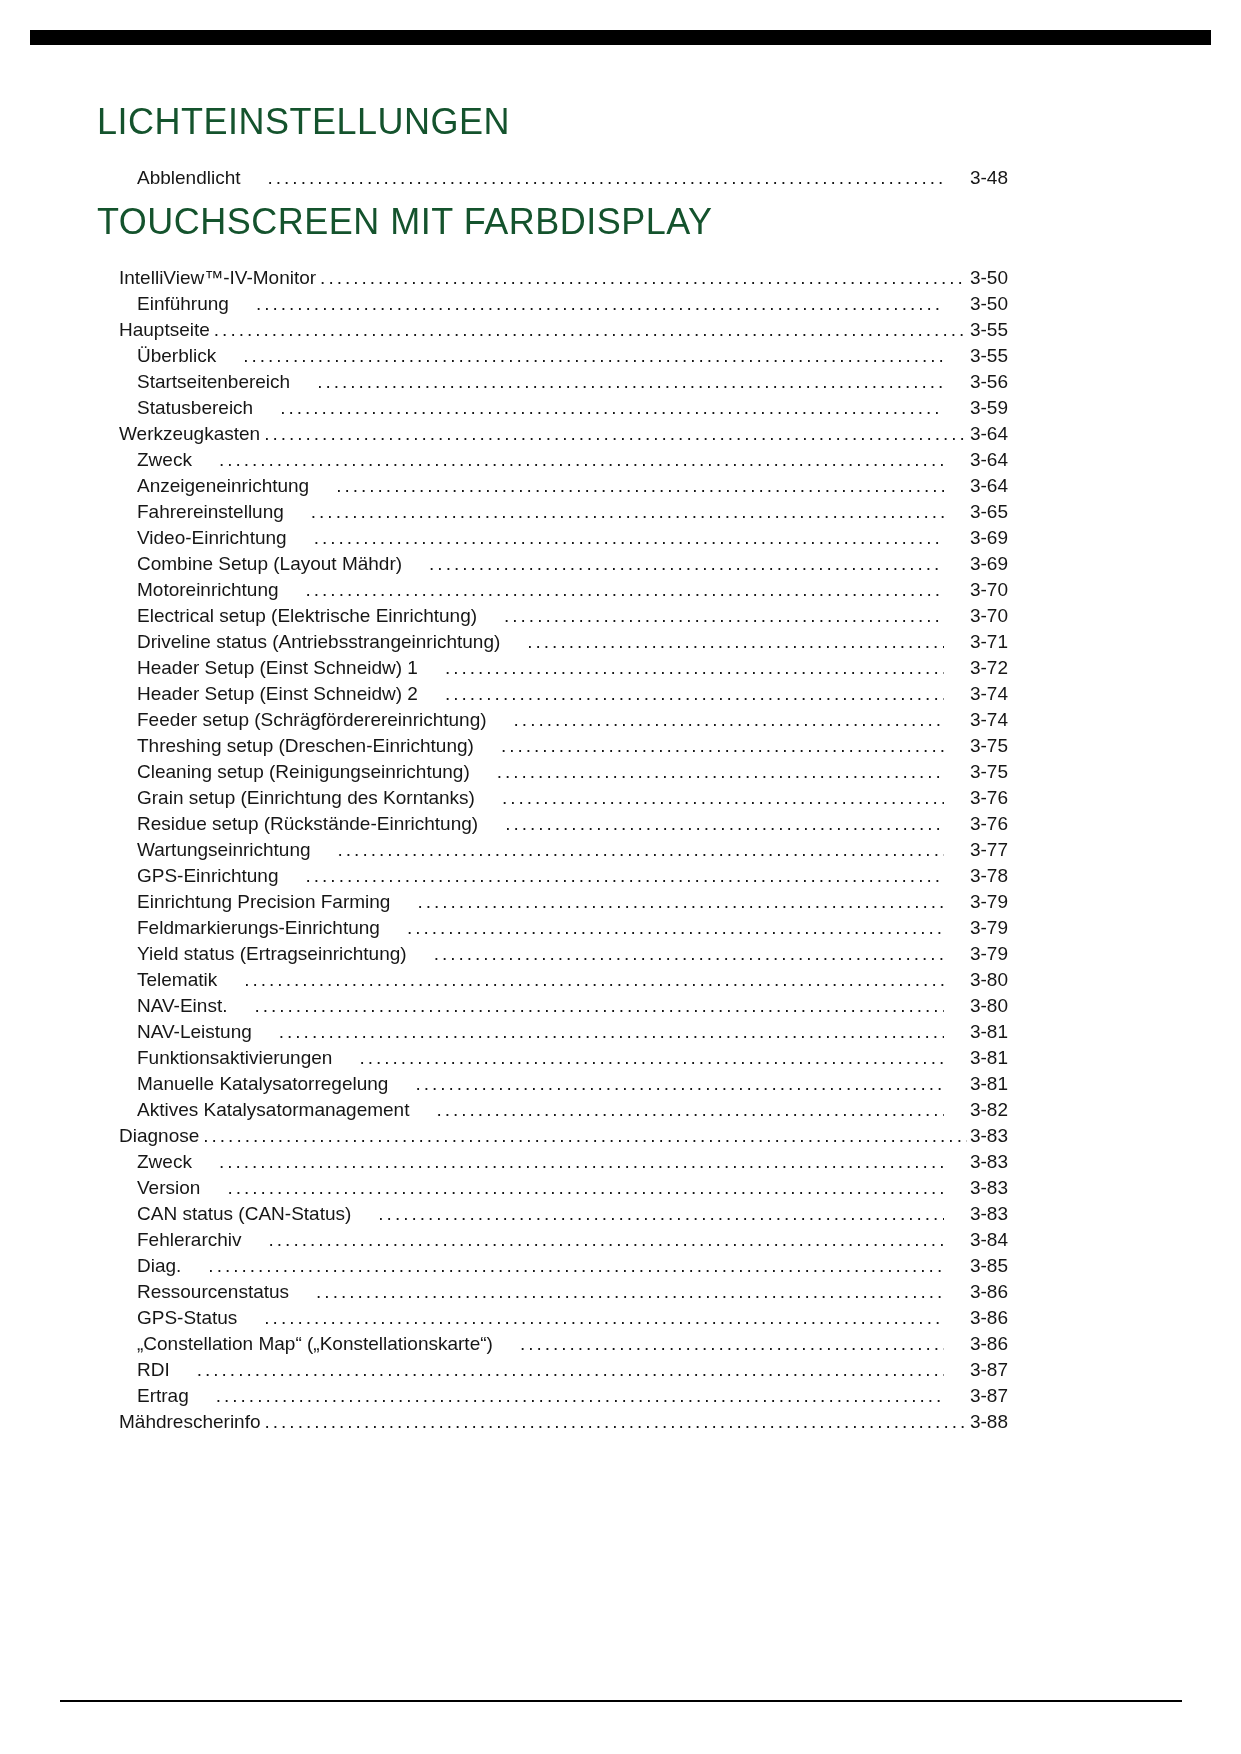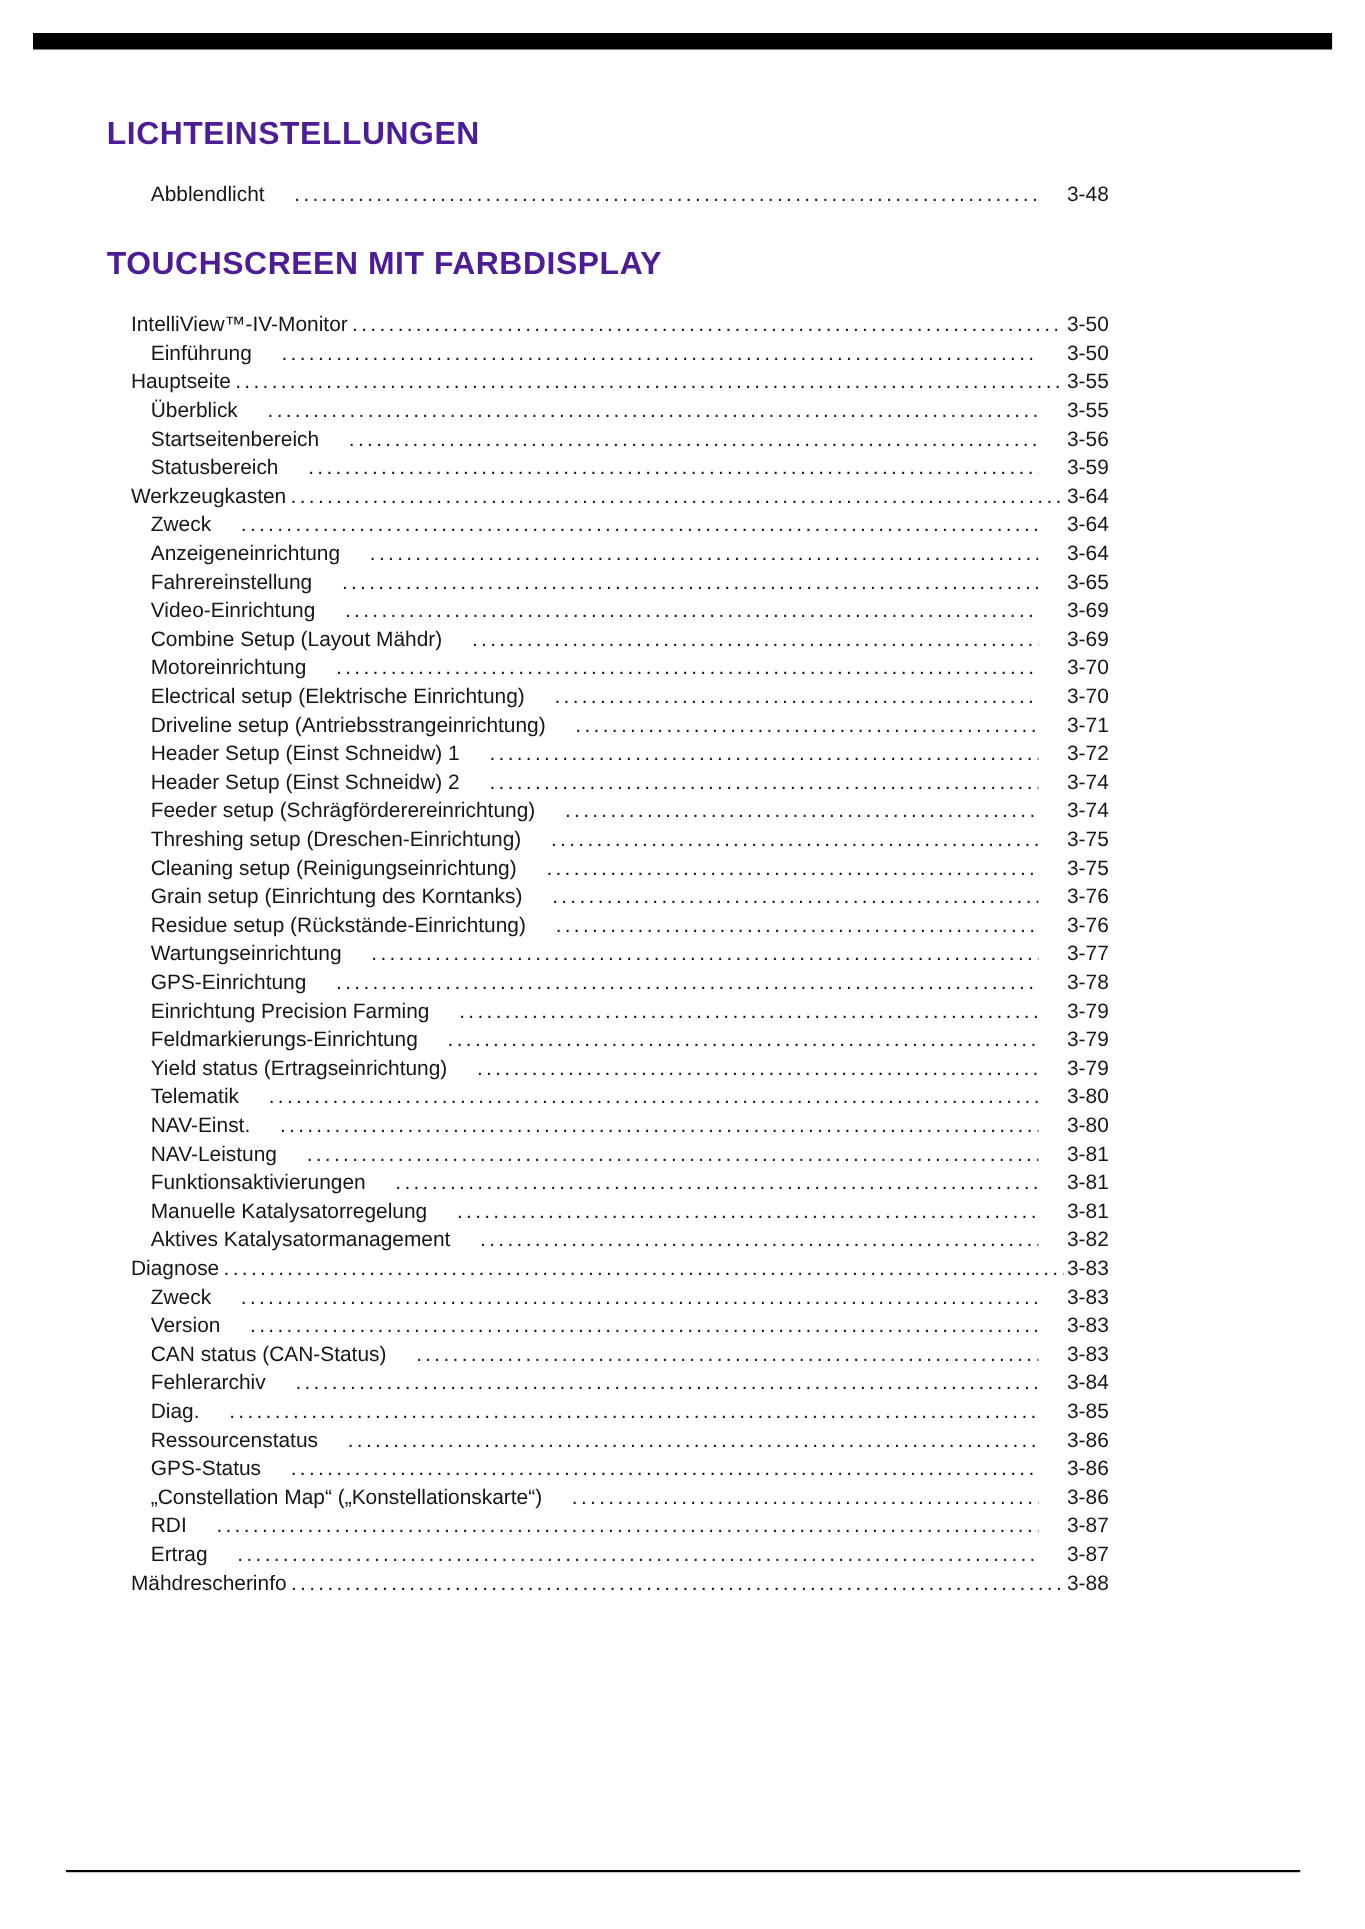--- a/index.html
+++ b/index.html
@@ -32,30 +32,30 @@
     height: 2px;
     background: #000000;
   }
   .toc-content {
     position: absolute;
     left: 97px;
     top: 105px;
     width: 911px;
   }
   .section-title {
-    font-size: 29px;
-    font-weight: 700;
+    font-size: 36px;
+    font-weight: 400;
     letter-spacing: 0.5px;
     line-height: 34px;
     margin: 0 0 6px 0;
-    color: #4c1d95;
+    color: #14532d;
     white-space: nowrap;
   }
   .section-title + .toc-row { margin-top: 2px; }
-  .section-block + .section-block .section-title { margin-top: 52px; }
+  .section-block + .section-block .section-title { margin-top: 34px; }
   .toc-row {
     display: flex;
     align-items: baseline;
     font-size: 19px;
     line-height: 26px;
     height: 26px;
     color: #161616;
   }
   .toc-row.level-1 { padding-left: 22px; }
   .toc-row.level-2 { padding-left: 40px; gap: 23px; }
@@ -163,21 +163,21 @@
         <span class="toc-label">Motoreinrichtung</span>
         <span class="toc-leader"></span>
         <span class="toc-page">3-70</span>
       </div>
       <div class="toc-row level-2">
         <span class="toc-label">Electrical setup (Elektrische Einrichtung)</span>
         <span class="toc-leader"></span>
         <span class="toc-page">3-70</span>
       </div>
       <div class="toc-row level-2">
-        <span class="toc-label">Driveline setup (Antriebsstrangeinrichtung)</span>
+        <span class="toc-label">Driveline status (Antriebsstrangeinrichtung)</span>
         <span class="toc-leader"></span>
         <span class="toc-page">3-71</span>
       </div>
       <div class="toc-row level-2">
         <span class="toc-label">Header Setup (Einst Schneidw) 1</span>
         <span class="toc-leader"></span>
         <span class="toc-page">3-72</span>
       </div>
       <div class="toc-row level-2">
         <span class="toc-label">Header Setup (Einst Schneidw) 2</span>

